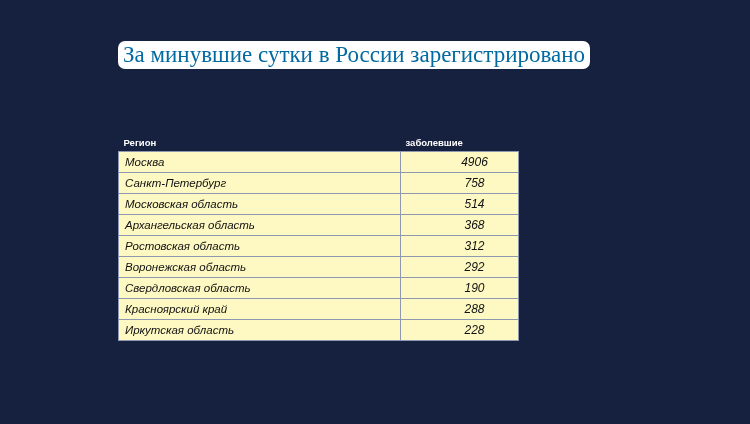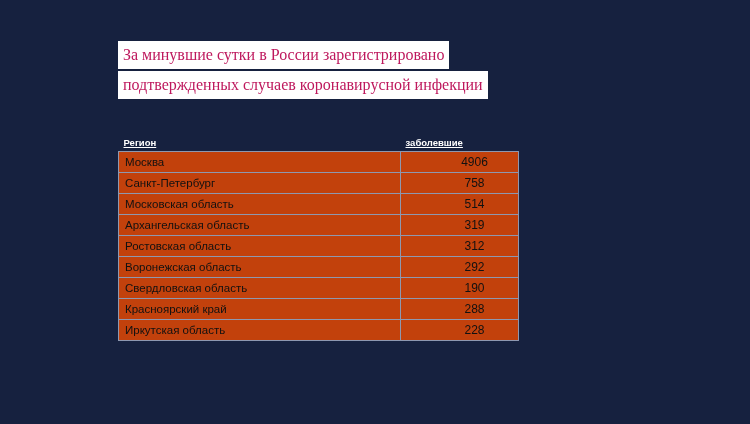--- a/index.html
+++ b/index.html
@@ -20,76 +20,76 @@
   }
   .title-block {
     position: absolute;
     left: 118px;
     top: 41px;
     width: 540px;
   }
   .title-line {
     display: table;
     background: #ffffff;
-    color: #be185d;
+    color: #0369a1;
     font-family: "Liberation Serif", serif;
-    font-size: 16px;
+    font-size: 23px;
     line-height: 25px;
     padding: 1px 5px 2px 5px;
     margin-bottom: 2px;
     white-space: nowrap;
+    border-radius: 7px;
   }
   .table-wrap {
     position: absolute;
     left: 118px;
     top: 135px;
     width: 400px;
   }
   table.data {
     border-collapse: collapse;
     width: 400px;
     table-layout: fixed;
   }
   table.data th {
     font-size: 9.5px;
     font-weight: bold;
     color: #ffffff;
     text-align: left;
     padding: 2px 5px 3px 5px;
     background: transparent;
     border: none;
-    text-decoration: underline;
   }
   table.data th.num {
     text-align: left;
   }
   table.data td {
-    background: #c2410c;
+    background: #fef9c3;
     color: #111111;
     font-size: 11.5px;
     padding: 3px 5px 3px 6px;
     border: 1px solid #8e98b0;
     height: 14px;
+    font-style: italic;
   }
   table.data td.num {
     text-align: center;
     font-size: 12px;
     padding-left: 35px;
   }
   col.c-region { width: 282px; }
   col.c-count { width: 118px; }
 </style>
 </head>
 <body>
 
 <div class="slide">
 
   <div class="title-block">
     <div class="title-line">За минувшие сутки в России зарегистрировано</div>
-    <div class="title-line">подтвержденных случаев коронавирусной инфекции</div>
   </div>
 
   <div class="table-wrap">
     <table class="data">
       <colgroup>
         <col class="c-region">
         <col class="c-count">
       </colgroup>
       <thead>
         <tr>
@@ -105,21 +105,21 @@
         <tr>
           <td>Санкт-Петербург</td>
           <td class="num">758</td>
         </tr>
         <tr>
           <td>Московская область</td>
           <td class="num">514</td>
         </tr>
         <tr>
           <td>Архангельская область</td>
-          <td class="num">319</td>
+          <td class="num">368</td>
         </tr>
         <tr>
           <td>Ростовская область</td>
           <td class="num">312</td>
         </tr>
         <tr>
           <td>Воронежская область</td>
           <td class="num">292</td>
         </tr>
         <tr>

